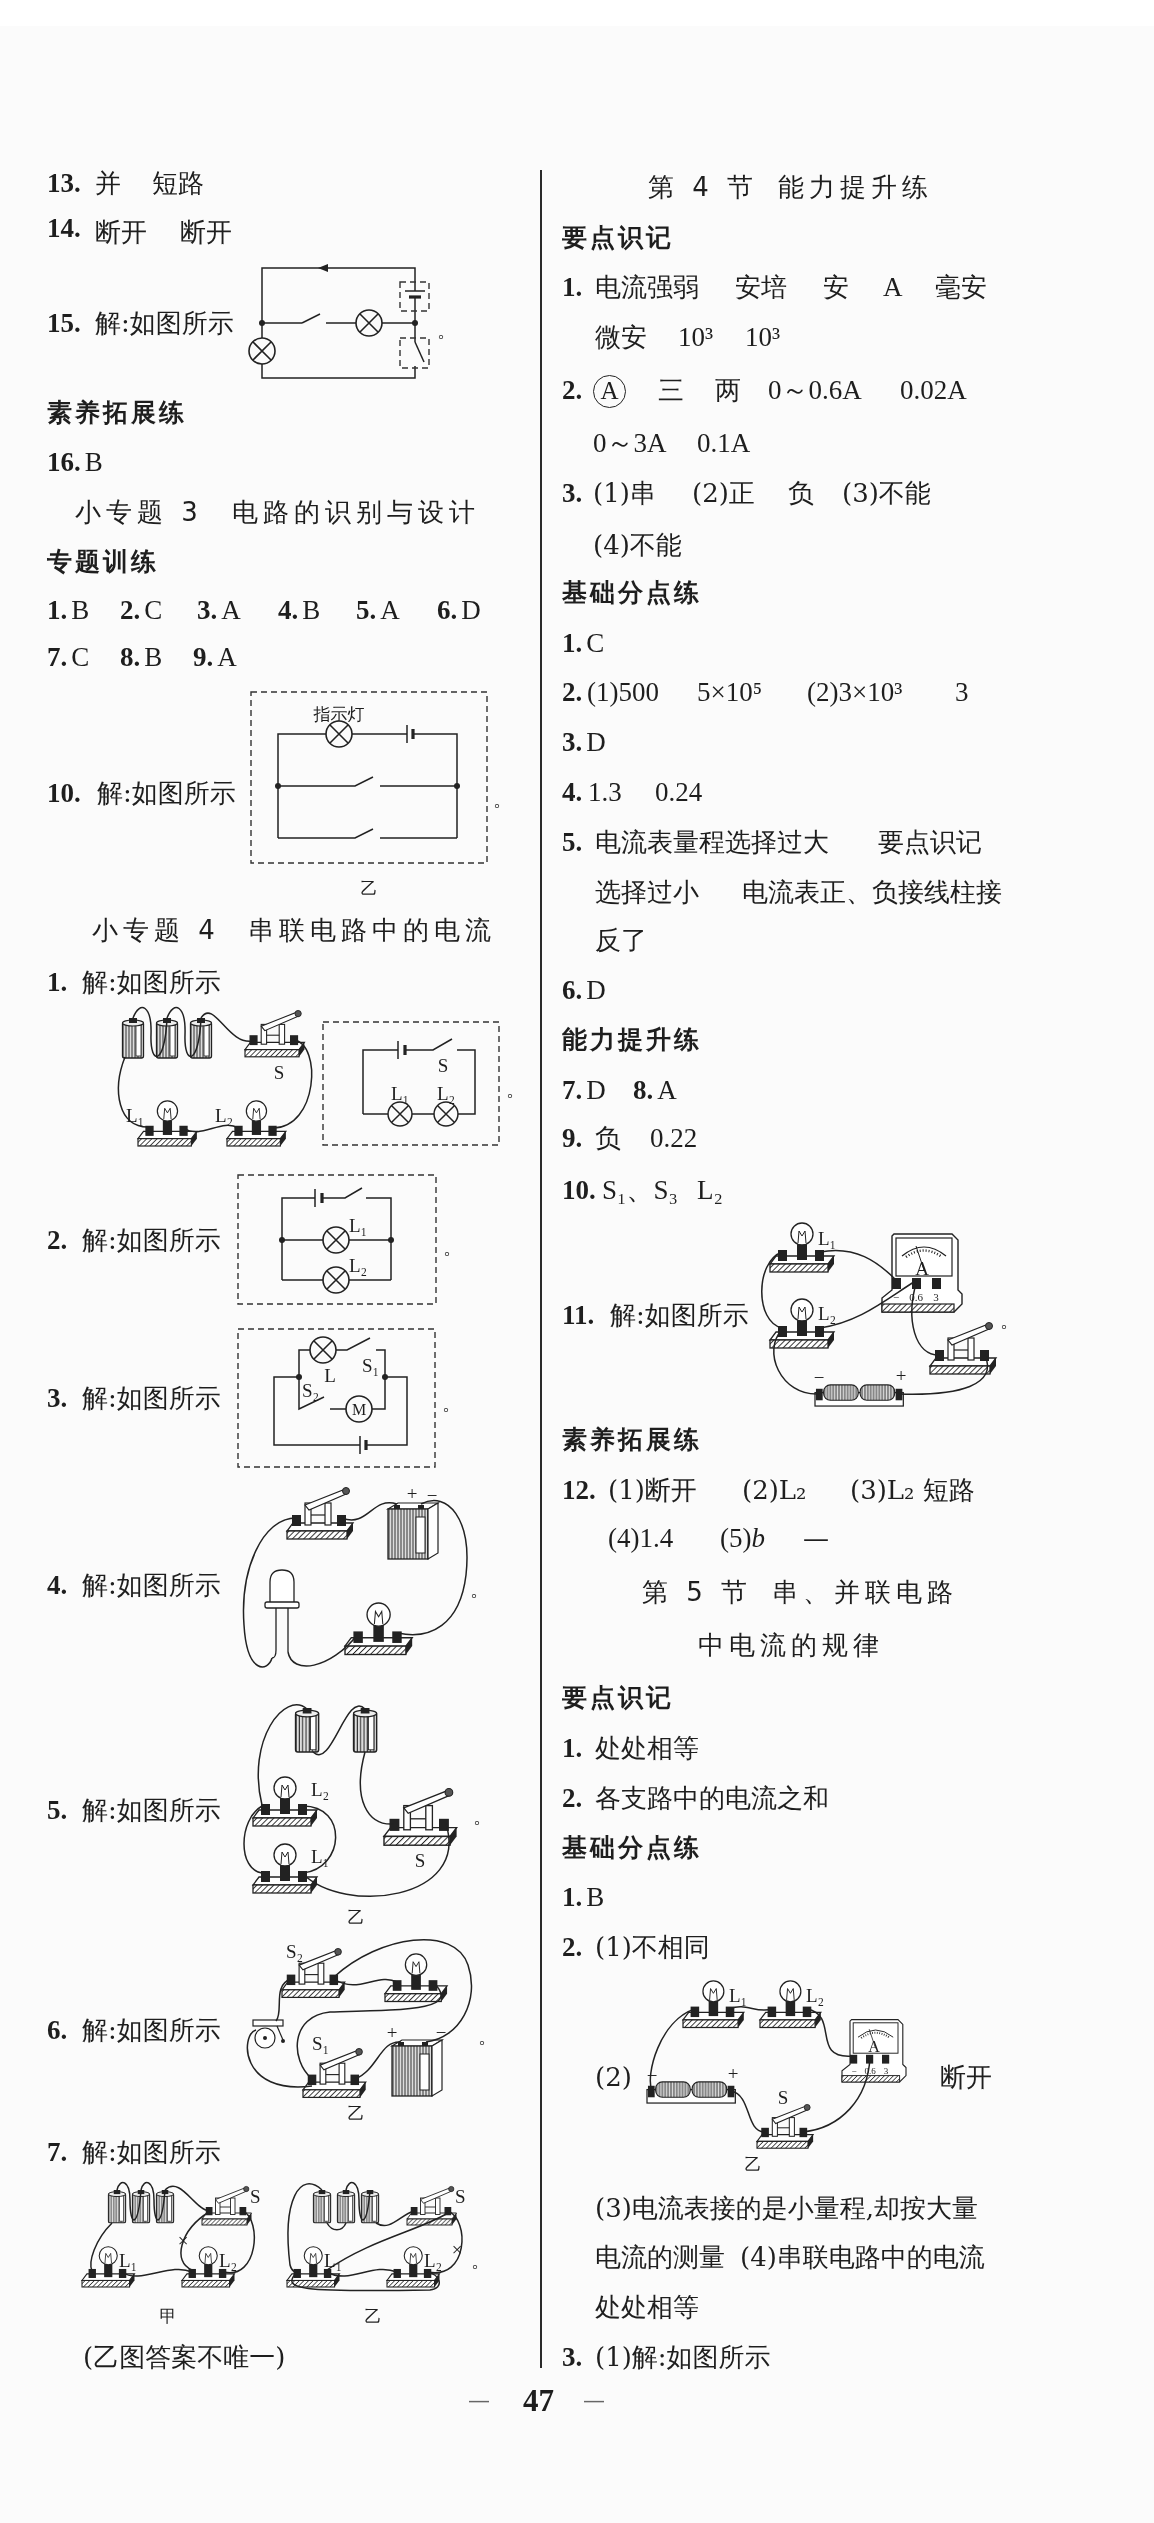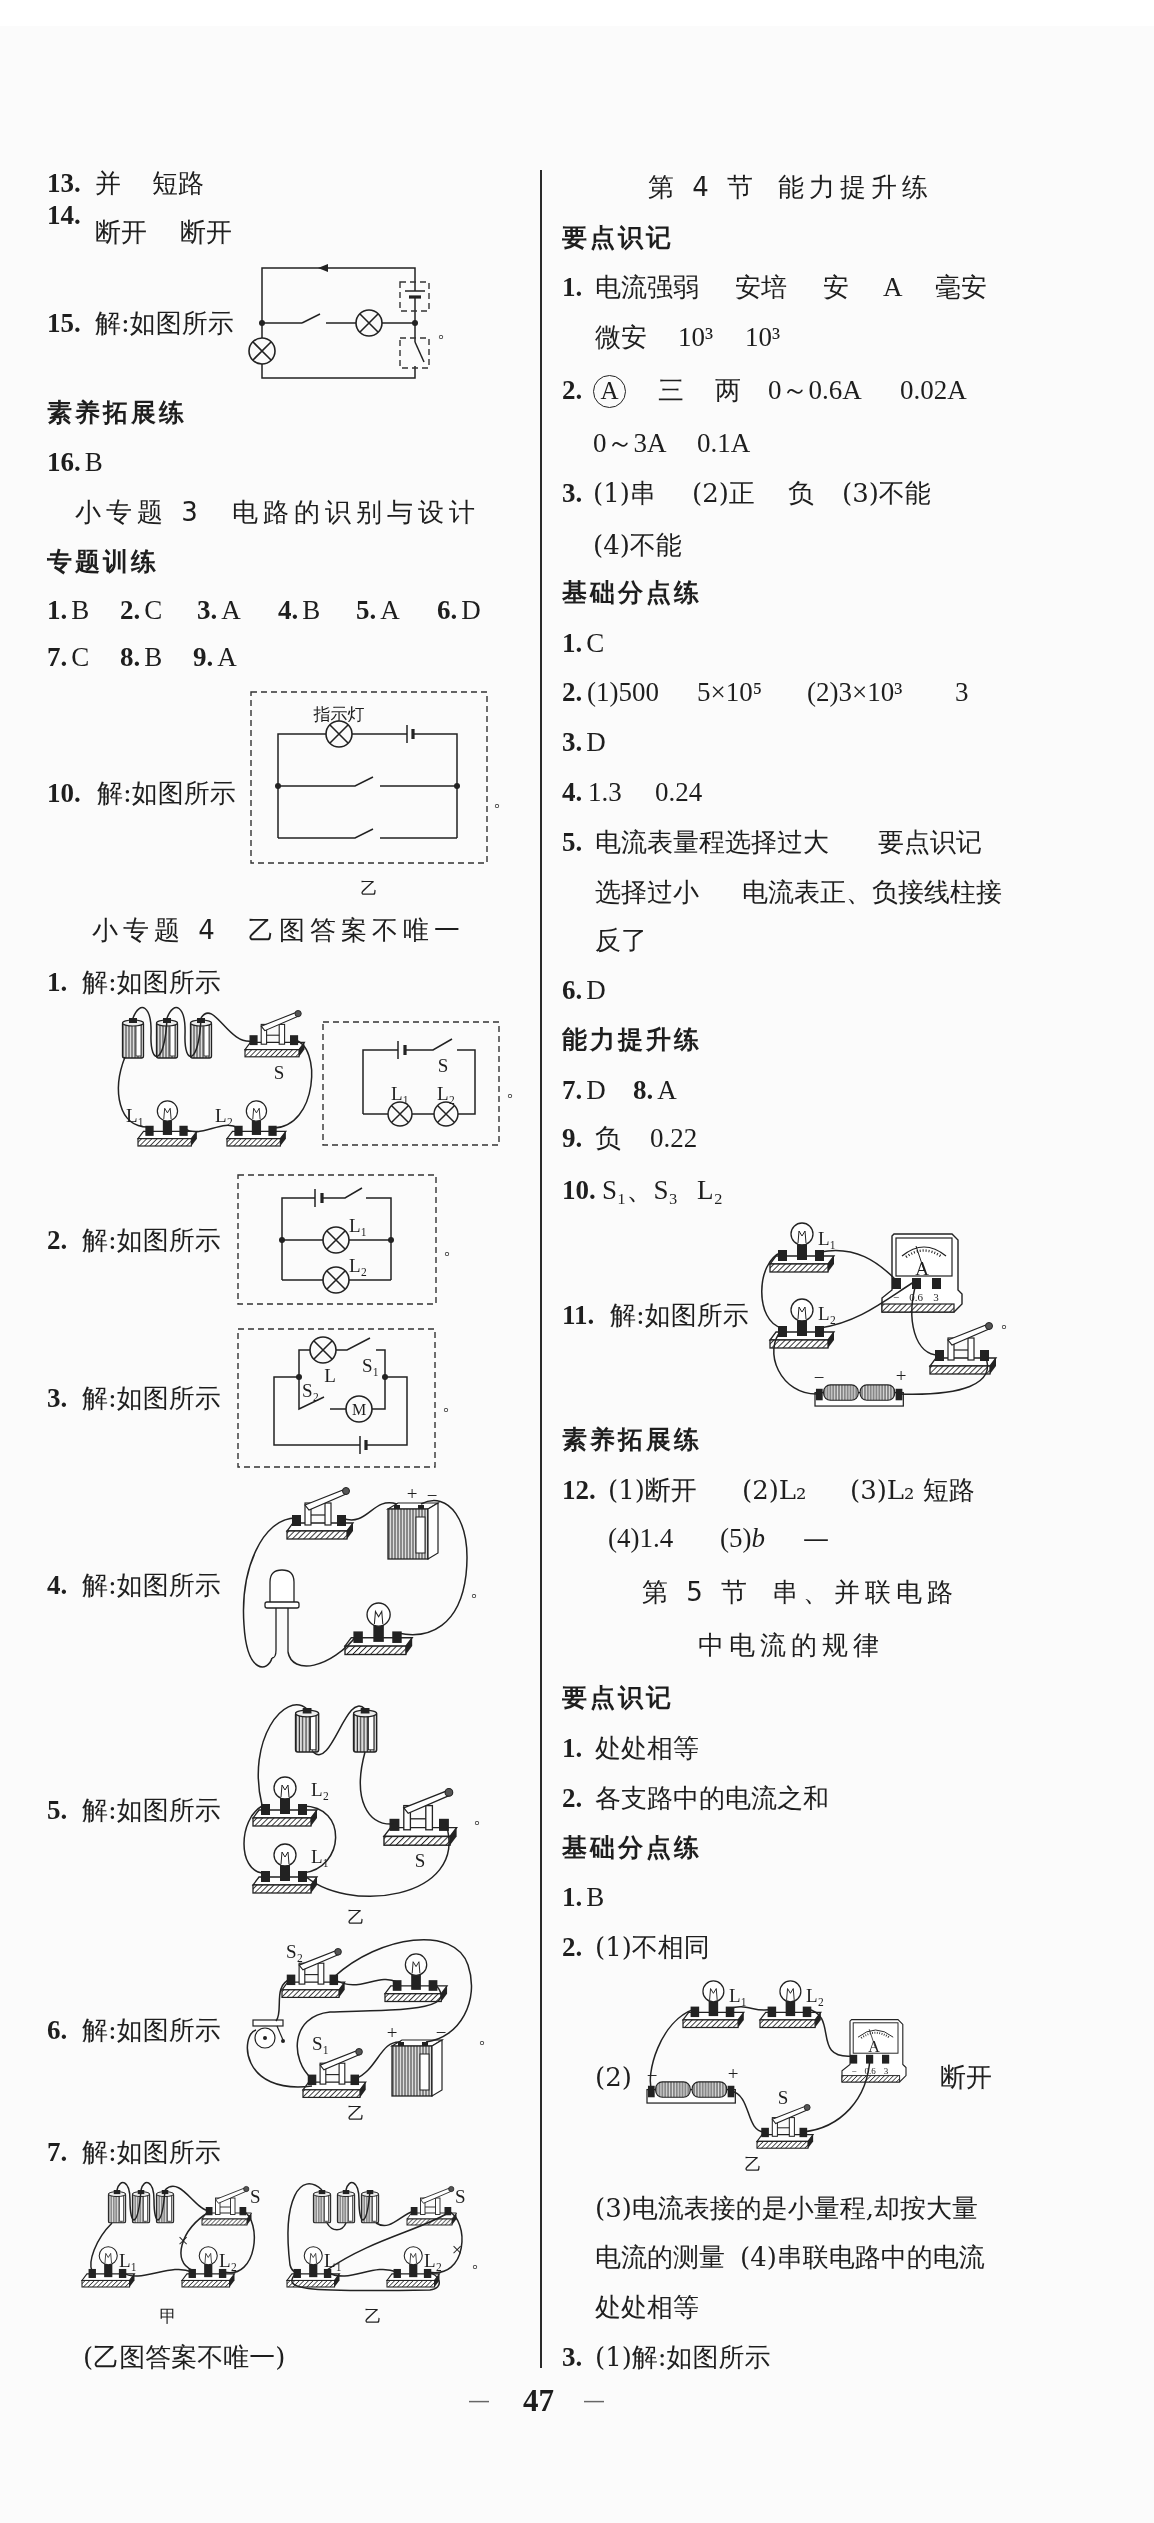--- a/index.html
+++ b/index.html
@@ -38,21 +38,21 @@
 
 <div id="page">
   <div class="topband"></div>
   <div class="divider"></div>
 
   <div>
     <div class="t" style="top:168px;left:47px"><span class="n">13.</span></div>
     <div class="t" style="top:168px;left:95px">并</div>
     <div class="t" style="top:168px;left:152px">短路</div>
 
-    <div class="t" style="top:200px;left:47px"><span class="n">14.</span></div>
+    <div class="t" style="top:213px;left:47px"><span class="n">14.</span></div>
     <div class="t" style="top:217px;left:95px">断开</div>
     <div class="t" style="top:217px;left:180px">断开</div>
 
     <div class="t" style="top:308px;left:47px"><span class="n">15.</span></div>
     <div class="t" style="top:308px;left:95px">解:如图所示</div>
 
     <div class="t h" style="top:398px;left:47px">素养拓展练</div>
 
     <div class="t" style="top:447px;left:47px"><span class="n">16.</span><span class="lat">B</span></div>
 
@@ -68,21 +68,21 @@
     <div class="t" style="top:595px;left:356px"><span class="n">5.</span><span class="lat">A</span></div>
     <div class="t" style="top:595px;left:437px"><span class="n">6.</span><span class="lat">D</span></div>
     <div class="t" style="top:642px;left:47px"><span class="n">7.</span><span class="lat">C</span></div>
     <div class="t" style="top:642px;left:120px"><span class="n">8.</span><span class="lat">B</span></div>
     <div class="t" style="top:642px;left:193px"><span class="n">9.</span><span class="lat">A</span></div>
 
     <div class="t" style="top:778px;left:47px"><span class="n">10.</span></div>
     <div class="t" style="top:778px;left:97px">解:如图所示</div>
 
     <div class="t sec" style="top:915px;left:92px">小专题 4</div>
-    <div class="t sec" style="top:915px;left:248px">乙图答案不唯一</div>
+    <div class="t sec" style="top:915px;left:248px">串联电路中的电流</div>
 
     <div class="t" style="top:967px;left:47px"><span class="n">1.</span></div>
     <div class="t" style="top:967px;left:82px">解:如图所示</div>
     <div class="t" style="top:1225px;left:47px"><span class="n">2.</span></div>
     <div class="t" style="top:1225px;left:82px">解:如图所示</div>
     <div class="t" style="top:1383px;left:47px"><span class="n">3.</span></div>
     <div class="t" style="top:1383px;left:82px">解:如图所示</div>
     <div class="t" style="top:1570px;left:47px"><span class="n">4.</span></div>
     <div class="t" style="top:1570px;left:82px">解:如图所示</div>
     <div class="t" style="top:1795px;left:47px"><span class="n">5.</span></div>

